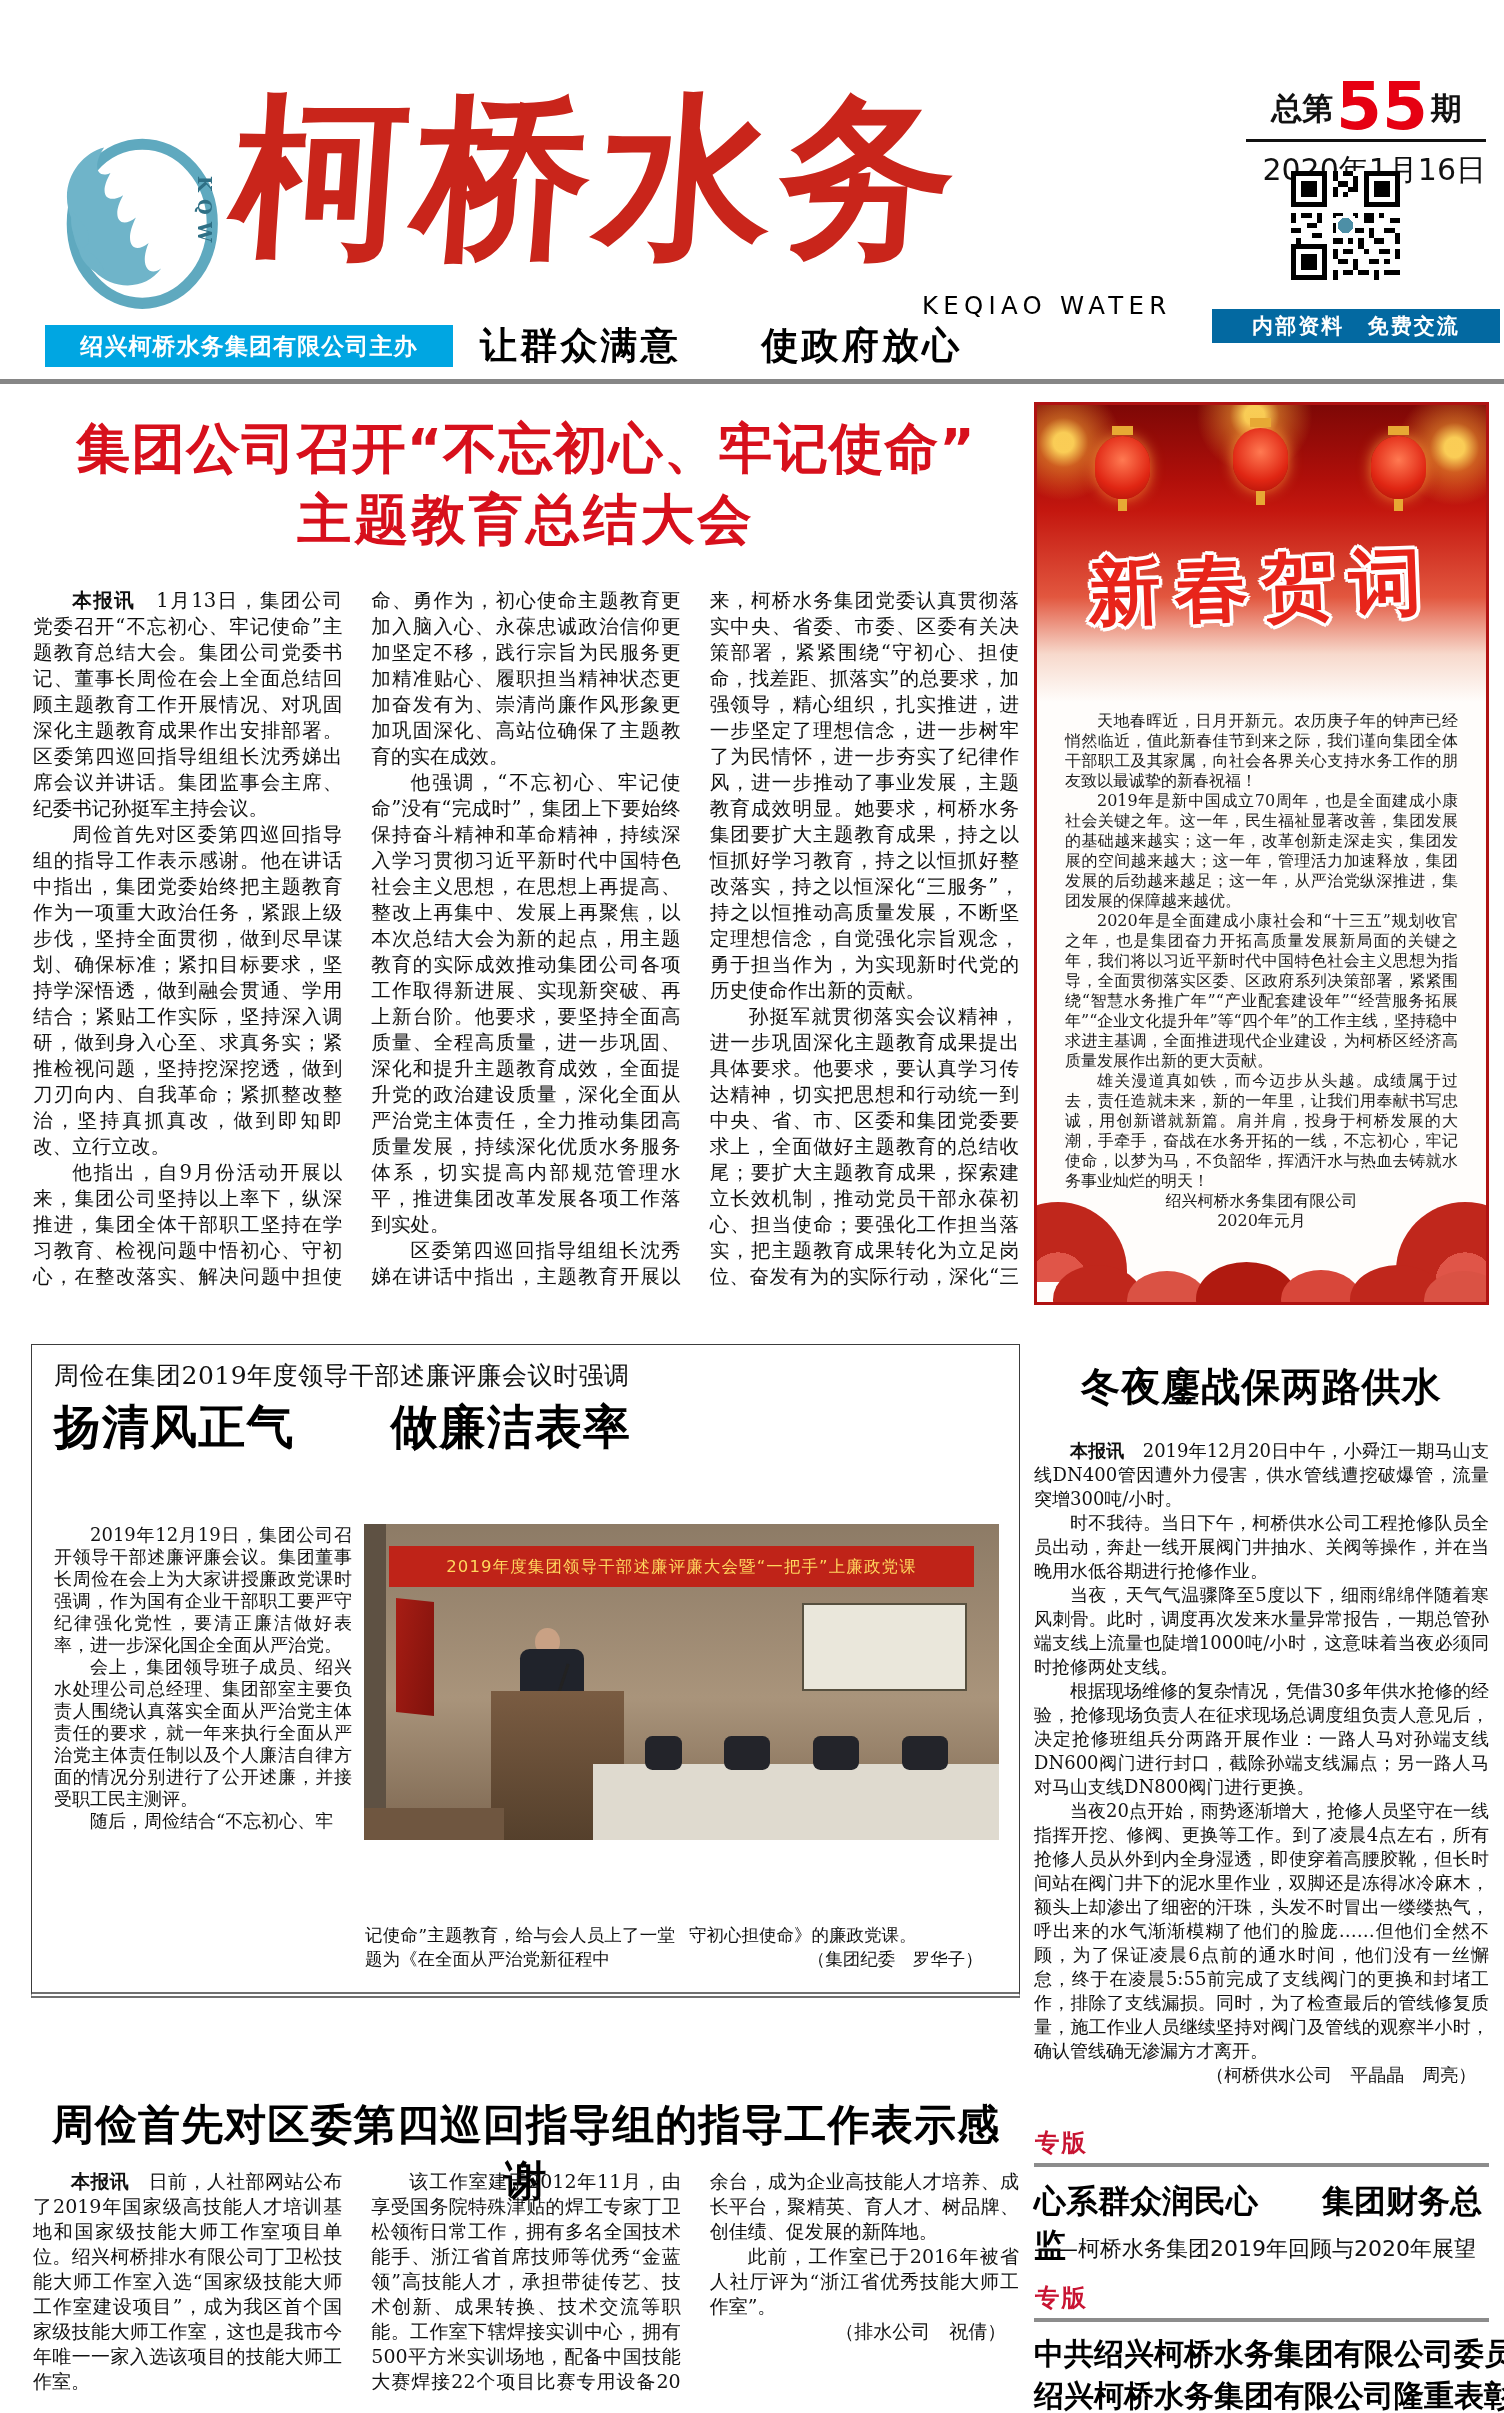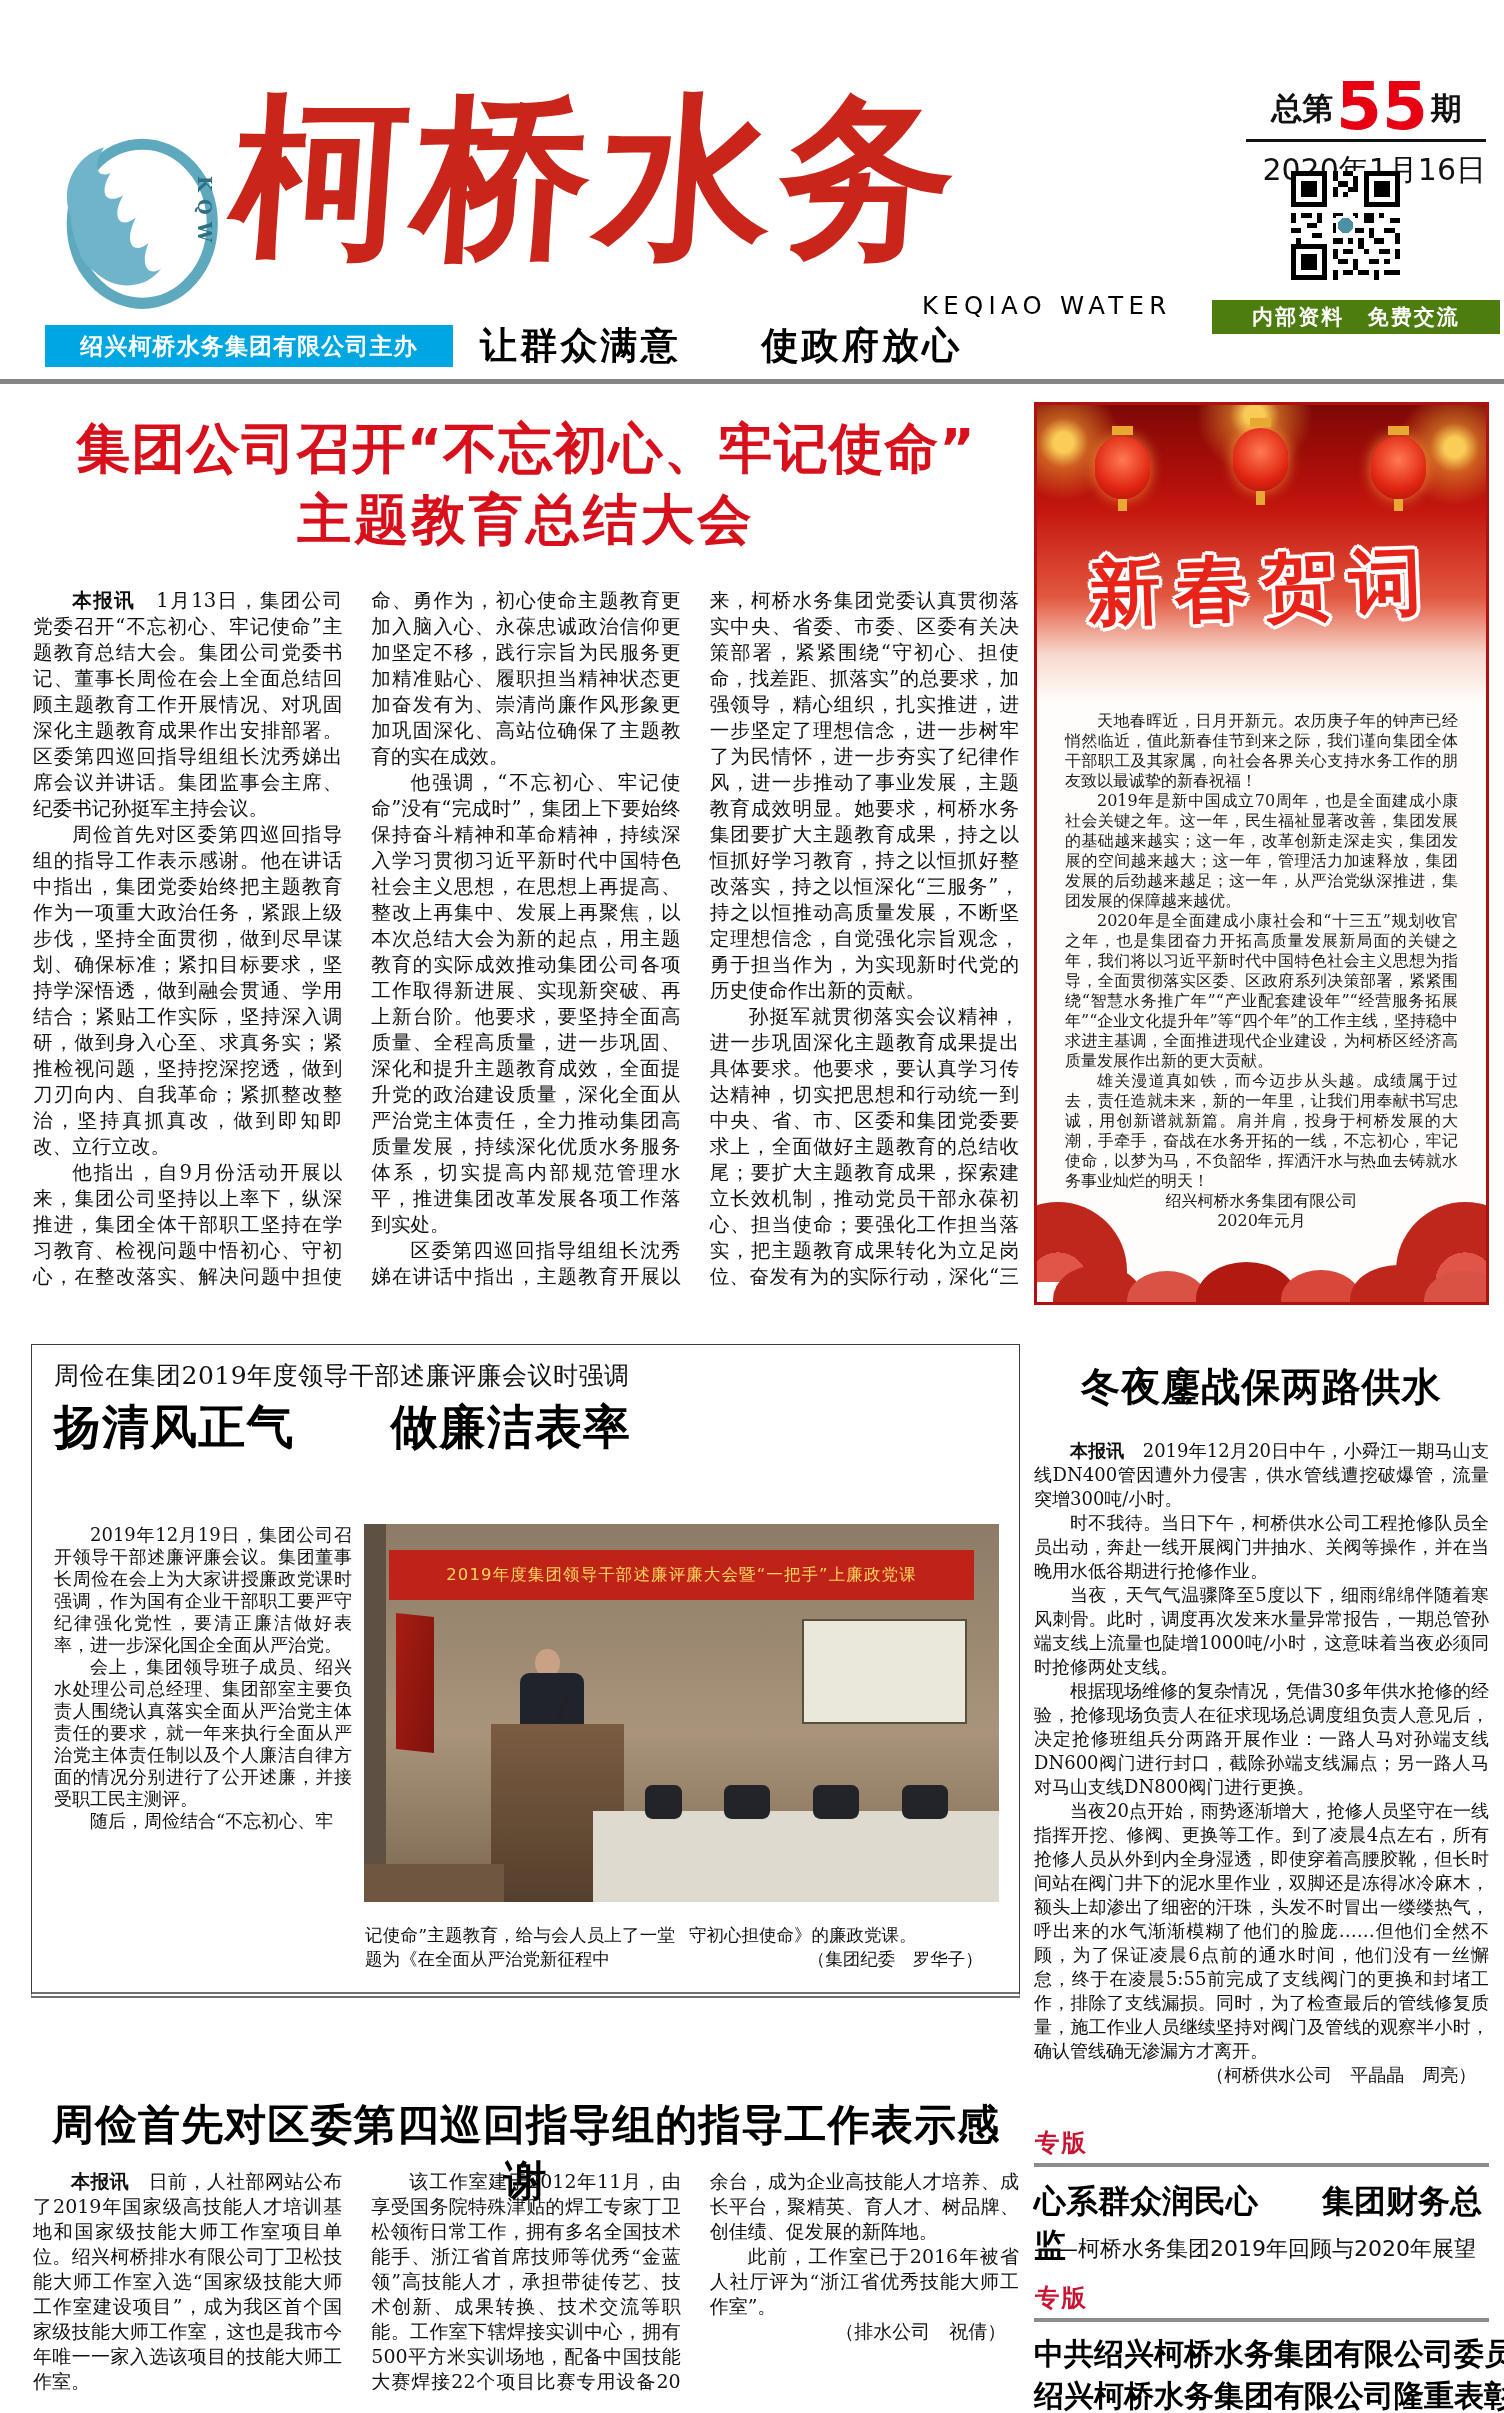--- a/index.html
+++ b/index.html
@@ -20,21 +20,21 @@
     color:#c9251b; letter-spacing:7.4px; transform:skewX(-4deg); white-space:nowrap; }
   #editors { left:57px; top:335px; font-size:21px; color:#151515; letter-spacing:2.1px; }
   #title-en { left:922px; top:291px; font-size:24.4px; letter-spacing:5.3px; color:#000; font-weight:500; }
 
   #issue-line { left:1242px; top:68px; width:249px; text-align:center; white-space:nowrap; }
   #issue-line .ip { font-size:31px; font-weight:bold; vertical-align:9.6px; }
   #issue-line .inum { font-size:66px; font-weight:bold; color:#e60012; }
   #issue-rule { left:1246px; top:139px; width:240px; height:2.7px; background:#111; }
   #pub-date { left:1246px; top:150px; width:240px; text-align:right; font-size:30px; }
   #qr { left:1291px; top:171px; width:109px; height:109px; }
-  #free-bar { left:1212px; top:300px; width:288px; height:34px; background:#4d7c0f;
+  #free-bar { left:1212px; top:309px; width:288px; height:34px; background:#0369a1;
     color:#fff; font-weight:bold; font-size:21px; display:flex; align-items:center; justify-content:center; letter-spacing:2.1px; }
   #organizer { left:45px; top:325px; width:408px; height:42px; background:#00a6e2;
     color:#fff; font-weight:bold; font-size:23px; display:flex; align-items:center; justify-content:center; letter-spacing:1.1px; }
   #slogan { left:480px; top:321px; font-size:37px; font-weight:900; letter-spacing:3.2px; color:#000; }
   #header-rule { left:0; top:379px; width:1504px; height:4.8px; background:#868686; }
 
   
   #a1-head { left:32px; top:413px; width:988px; text-align:center; color:#d7101c;
     font-weight:900; line-height:1.32; }
   #a1-head .h1 { font-size:54px; letter-spacing:1.1px; }
@@ -74,21 +74,21 @@
 
   
   #mid { left:31px; top:1344px; width:989px; height:654px;
     border:1.6px solid #3c3c3c; border-bottom:6.4px double #6f6f6f; }
   #mid-kicker { position:absolute; left:22px; top:14px; font-size:25px; color:#111; letter-spacing:0.5px; }
   #mid-head { position:absolute; left:22px; top:51px; font-size:47px; font-weight:900; color:#000; letter-spacing:1.1px; }
   #mid-col { position:absolute; left:22px; top:179px; width:298px;
     font-size:18px; line-height:22px; text-align:justify; }
   #mid-col p { text-indent:2em; }
 
-  #mid-photo { position:absolute; left:332px; top:179px; width:635px; height:378px;
+  #mid-photo { position:absolute; left:332px; top:179px; width:635px; height:316px;
     background:linear-gradient(#8d7b66,#a9947b 55%,#7c6650); overflow:hidden; }
   .ph-banner { position:absolute; left:4%; right:4%; top:7%; height:13%;
     background:#bf2318; color:#ffd75e; display:flex; align-items:center; justify-content:center;
     font-size:16.5px; letter-spacing:1.1px; white-space:nowrap; }
   .ph-curtain { position:absolute; left:0; top:0; width:3.5%; height:100%; background:#5e5143; }
   .ph-flag { position:absolute; left:5%; top:24%; width:6%; height:36%;
     background:linear-gradient(100deg,#a81d14,#7e120c); transform:skewY(6deg); }
   .ph-screen { position:absolute; right:5%; top:25%; width:26%; height:28%;
     background:#eae7db; border:2.7px solid #57503f; }
   .ph-head { position:absolute; left:27%; top:33%; width:24.4px; height:28px; border-radius:50%; background:#c9a184; }

